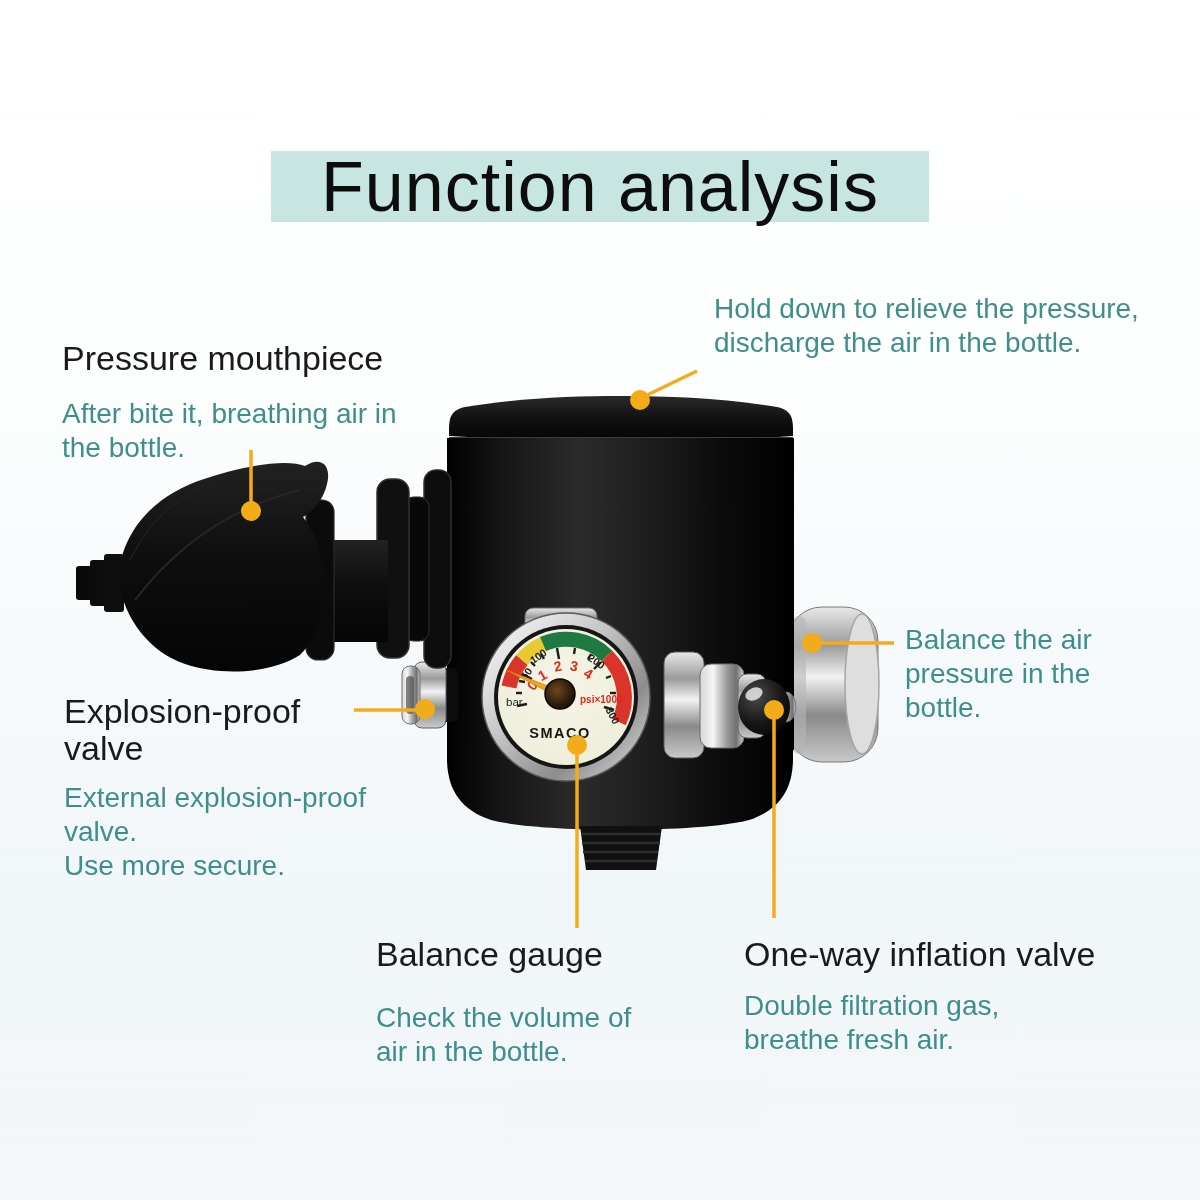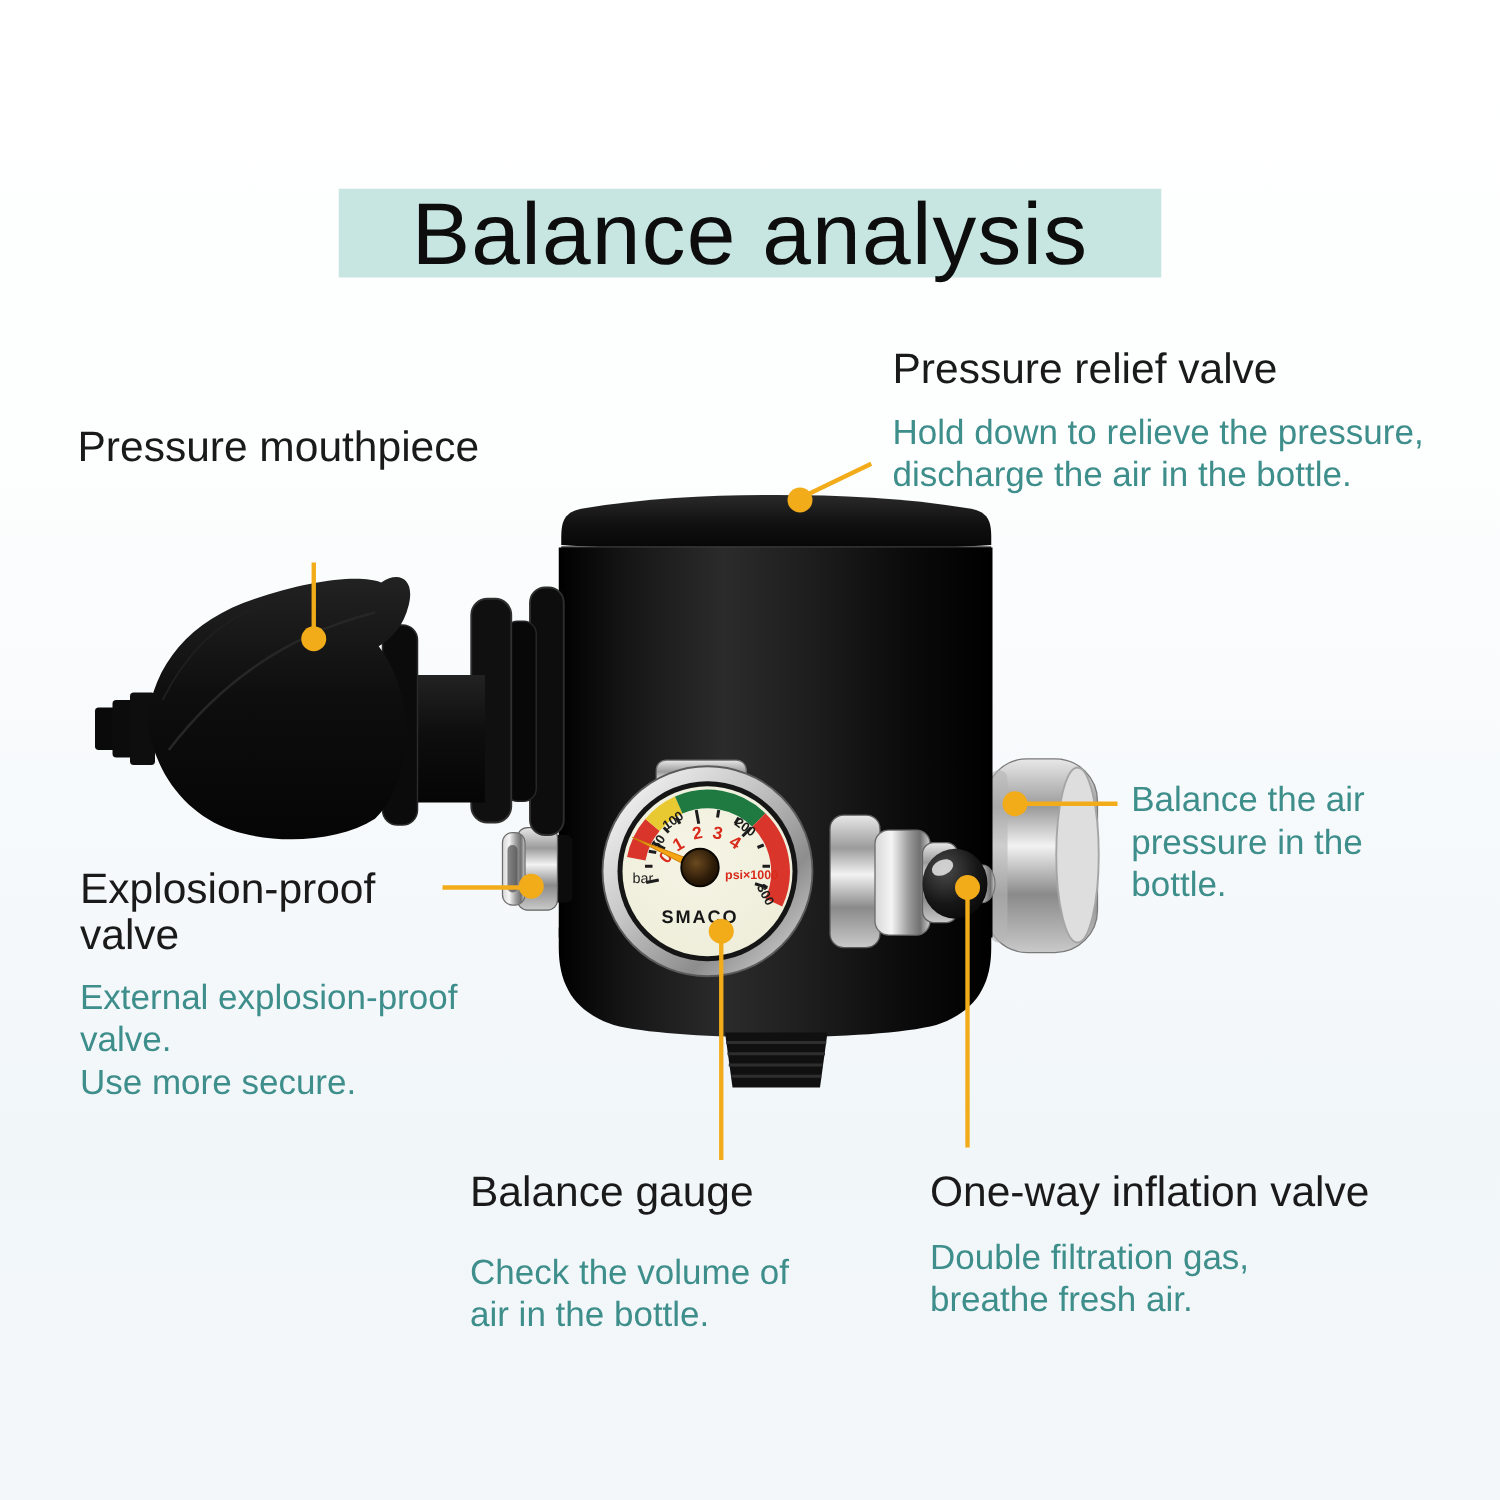--- a/index.html
+++ b/index.html
@@ -23,21 +23,21 @@
     margin:15px 0 0 0;font-size:28px;font-weight:400;color:#3e8e8b;line-height:1.21;white-space:pre-line;
   }
   .svg-layer{position:absolute;left:0;top:0;}
 </style>
 </head>
 <body>
 
 <div class="stage">
 
   <div class="title-banner">
-    <h1>Balance analysis</h1>
+    <h1>Function analysis</h1>
   </div>
 
   <svg class="svg-layer" width="1200" height="1200" viewBox="0 0 1200 1200">
     <defs>
       <linearGradient id="bodyGrad" x1="0" y1="0" x2="1" y2="0">
         <stop offset="0" stop-color="#000000"></stop>
         <stop offset="0.16" stop-color="#161616"></stop>
         <stop offset="0.38" stop-color="#2b2b2b"></stop>
         <stop offset="0.56" stop-color="#1f1f1f"></stop>
         <stop offset="0.8" stop-color="#0b0b0b"></stop>
@@ -220,27 +220,28 @@
         <circle cx="577" cy="745" r="10" stroke="none"></circle>
       </g>
       <g>
         <line x1="774" y1="710" x2="774" y2="918"></line>
         <circle cx="774" cy="710" r="10" stroke="none"></circle>
       </g>
     </g>
   </svg>
 
   <div class="callout" style="left:714px;top:277px;width:480px;">
-    <h2>Pressure relief valve</h2>
     <p>Hold down to relieve the pressure,
 discharge the air in the bottle.</p>
   </div>
 
   <div class="callout" style="left:62px;top:340px;width:420px;">
     <h2>Pressure mouthpiece</h2>
+    <p style="margin-top:20px">After bite it, breathing air in
+the bottle.</p>
   </div>
 
   <div class="callout" style="left:64px;top:693px;width:340px;">
     <h2>Explosion-proof
 valve</h2>
     <p>External explosion-proof
 valve.
 Use more secure.</p>
   </div>
 

